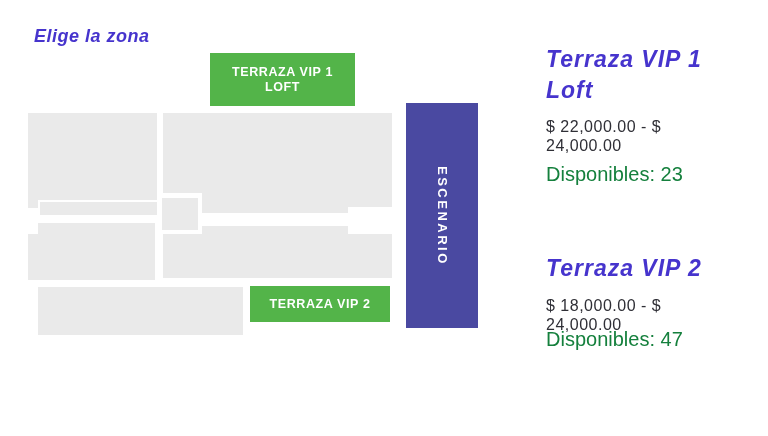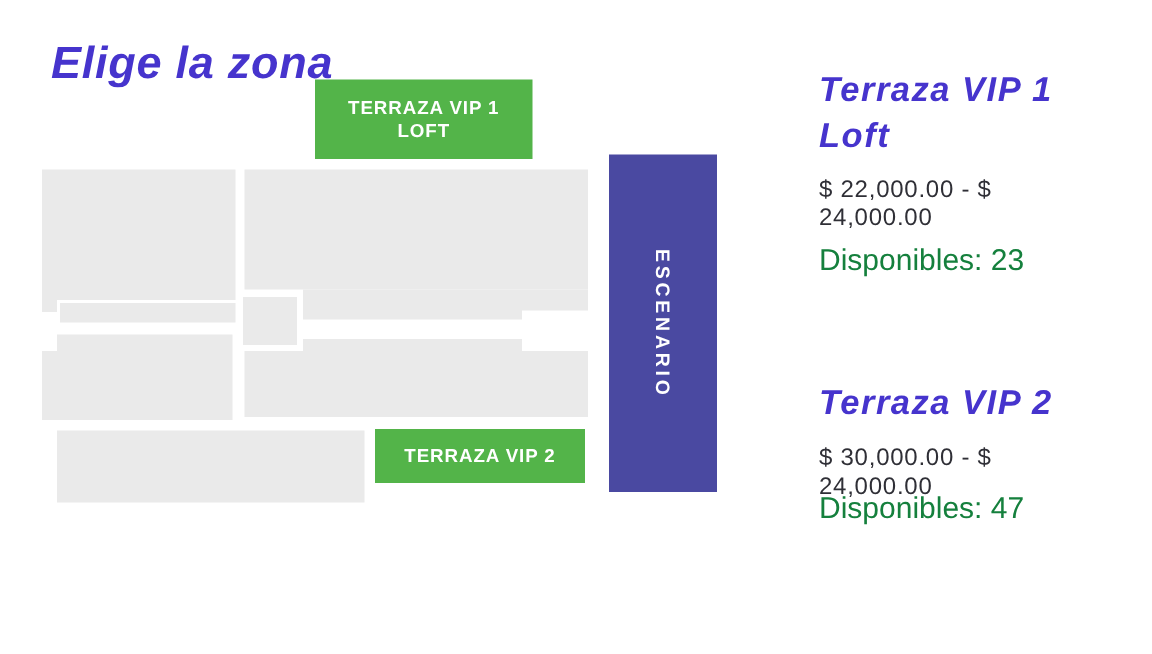--- a/index.html
+++ b/index.html
@@ -1,21 +1,21 @@
 <!DOCTYPE html>
 <html><head>
 <meta charset="utf-8">
 <style>
   * { margin: 0; padding: 0; box-sizing: border-box; }
   html, body { width: 768px; height: 436px; background: #ffffff; overflow: hidden; }
   body { position: relative; font-family: "Liberation Sans", sans-serif; }
 
   .page-title {
     position: absolute; left: 34px; top: 26px;
-    font-size: 30px; font-weight: bold; font-style: italic;
+    font-size: 18px; font-weight: bold; font-style: italic;
     letter-spacing: 0.5px; color: #4634cd;
   }
 
   
   .venue-map { position: absolute; left: 0; top: 0; width: 500px; height: 436px; }
   .blk { position: absolute; background: #eaeaea; }
 
   .blk.a1 { left: 28px;  top: 113px; width: 129px; height: 87px; }
   .blk.a2 { left: 40px;  top: 202px; width: 117px; height: 13px; }
   .blk.a3 { left: 28px;  top: 200px; width: 10px;  height: 8px;  }
@@ -111,20 +111,20 @@
     <h2 class="zone-name z1">Terraza VIP 1 Loft</h2>
     <div class="zone-price z1">$ 22,000.00 - $ 24,000.00</div>
     <div class="zone-availability z1">
       <span>Disponibles:</span>
       <span>23</span>
     </div>
   </div>
 
   <div class="zone-card">
     <h2 class="zone-name z2">Terraza VIP 2</h2>
-    <div class="zone-price z2">$ 30,000.00 - $ 24,000.00</div>
+    <div class="zone-price z2">$ 18,000.00 - $ 24,000.00</div>
     <div class="zone-availability z2">
       <span>Disponibles:</span>
       <span>47</span>
     </div>
   </div>
 
 </div>
 
 </body></html>

